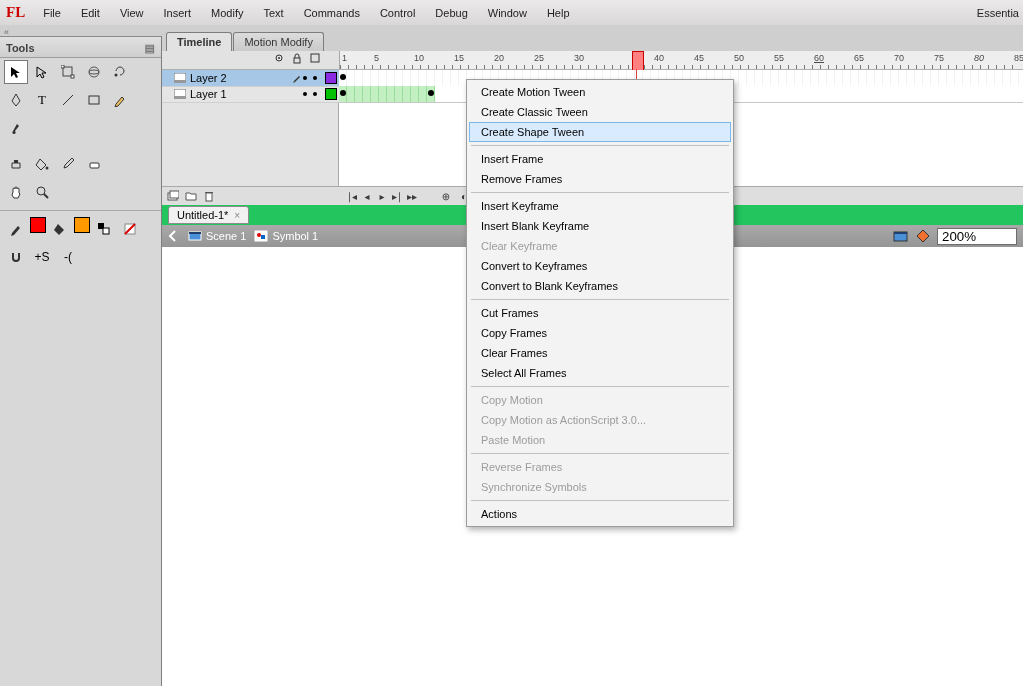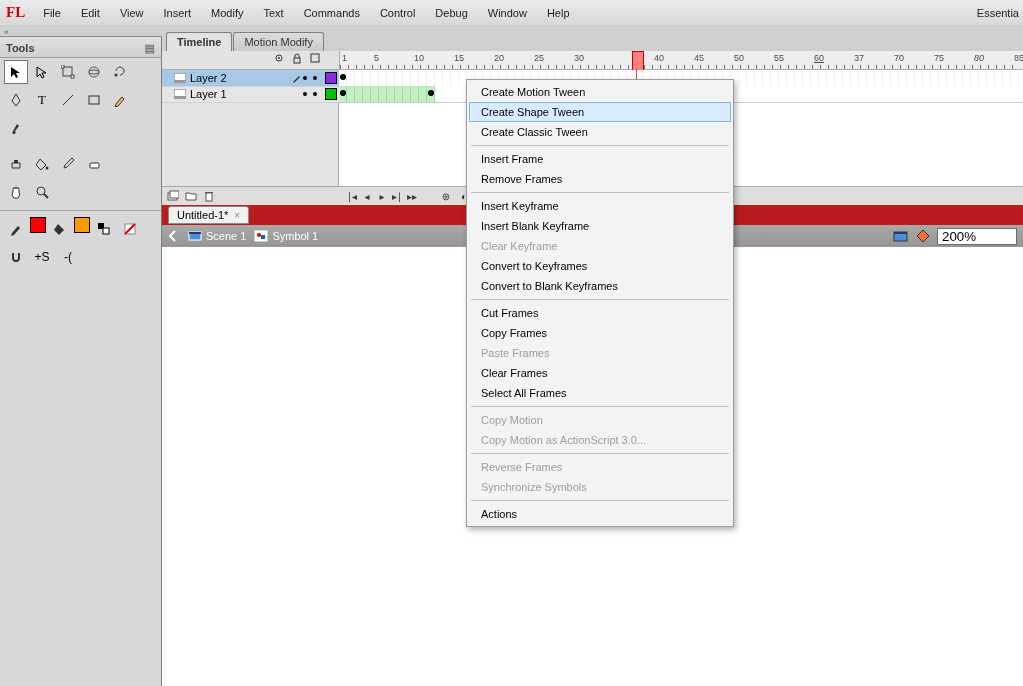--- a/index.html
+++ b/index.html
@@ -80,21 +80,21 @@
 #tl-footer .fl{width:177px;display:flex;gap:4px;padding-left:4px;}
 .pbtn{width:14px;height:12px;display:flex;align-items:center;justify-content:center;
  font-size:10px;color:#3a3a3a;}
 .playhead{position:absolute;left:470px;top:0;width:10px;height:18px;
  background:#ff8080;border:1px solid #c00;border-bottom:none;}
 .playline{position:absolute;left:474px;top:18px;bottom:18px;width:1px;
  background:#e04040;}
 
 
 #doctab{position:absolute;left:162px;top:205px;right:0;height:20px;
- background:#b91c1c;border-bottom:1px solid #7f7f7f;
+ background:#22c55e;border-bottom:1px solid #7f7f7f;
  display:flex;align-items:center;padding-left:6px;}
 .dtab{padding:2px 8px;border:1px solid #8b8b8b;background:#f1f1f1;
  border-radius:3px 3px 0 0;font-size:11px;display:flex;gap:6px;
  align-items:center;}
 .dtab .x{color:#888;font-size:10px;}
 
 
 #editbar{position:absolute;left:162px;top:225px;right:0;height:22px;
  background:linear-gradient(#a9a9a9,#959595);
  border-bottom:1px solid #6d6d6d;display:flex;align-items:center;
@@ -317,21 +317,21 @@
         <span class="tick" style="left:114px;">15</span>
         <span class="tick" style="left:154px;">20</span>
         <span class="tick" style="left:194px;">25</span>
         <span class="tick" style="left:234px;">30</span>
         <span class="tick" style="left:274px;margin-top:36px;">35</span>
         <span class="tick" style="left:314px;">40</span>
         <span class="tick" style="left:354px;">45</span>
         <span class="tick" style="left:394px;">50</span>
         <span class="tick" style="left:434px;">55</span>
         <span class="tick" style="left:474px;text-decoration:underline;">60</span>
-        <span class="tick" style="left:514px;">37</span>
+        <span class="tick" style="left:514px;">65</span>
         <span class="tick" style="left:554px;">70</span>
         <span class="tick" style="left:594px;">75</span>
         <span class="tick" style="left:634px;font-style:italic;">80</span>
         <span class="tick" style="left:674px;">85</span>
         <span class="bar" style="left:0px;"></span>
         <span class="bar" style="left:8px;"></span>
         <span class="bar" style="left:16px;"></span>
         <span class="bar" style="left:24px;"></span>
         <span class="bar" style="left:32px;"></span>
         <span class="bar" style="left:40px;"></span>
@@ -537,38 +537,38 @@
         <path d="M8 1l6 6-6 6-6-6z" fill="#f07030" stroke="#333"></path>
       </svg>
     <input class="zoom" value="200%" style="">
   </div>
 </div>
 
 <div id="stage"></div>
 
 <div id="ctx">
     <div class="citem">Create Motion Tween</div>
+    <div class="citem">Create Classic Tween</div>
     <div class="citem hl">Create Shape Tween</div>
-    <div class="citem">Create Classic Tween</div>
     <div class="csep"></div>
     <div class="citem">Insert Frame</div>
     <div class="citem">Remove Frames</div>
     <div class="csep"></div>
     <div class="citem">Insert Keyframe</div>
     <div class="citem">Insert Blank Keyframe</div>
     <div class="citem disabled">Clear Keyframe</div>
     <div class="citem">Convert to Keyframes</div>
     <div class="citem">Convert to Blank Keyframes</div>
     <div class="csep"></div>
     <div class="citem">Cut Frames</div>
     <div class="citem">Copy Frames</div>
-    <div class="citem disabled">Paste Frames</div>
     <div class="citem">Clear Frames</div>
     <div class="citem">Select All Frames</div>
     <div class="csep"></div>
     <div class="citem disabled">Copy Motion</div>
     <div class="citem disabled">Copy Motion as ActionScript 3.0...</div>
+    <div class="citem disabled">Paste Motion</div>
     <div class="csep"></div>
     <div class="citem disabled">Reverse Frames</div>
     <div class="citem disabled">Synchronize Symbols</div>
     <div class="csep"></div>
     <div class="citem">Actions</div>
   </div>
 
 </body></html>

